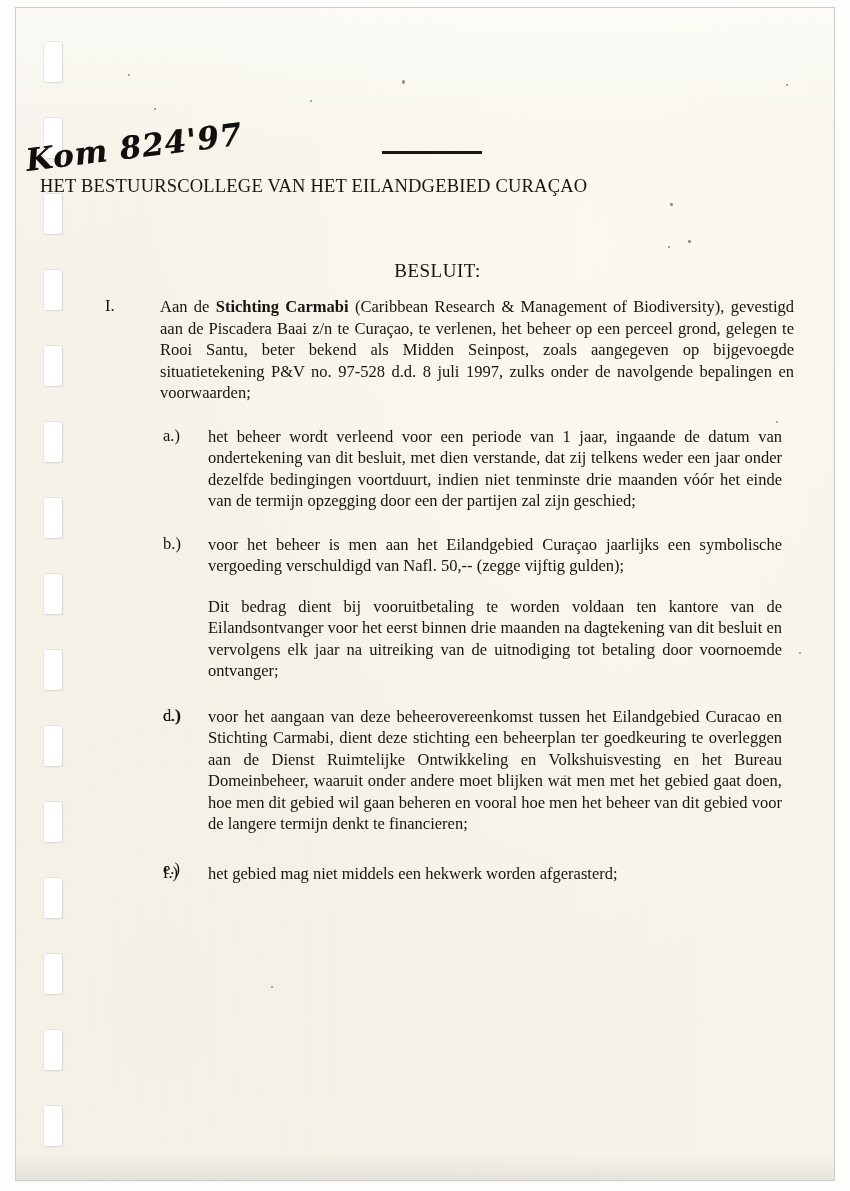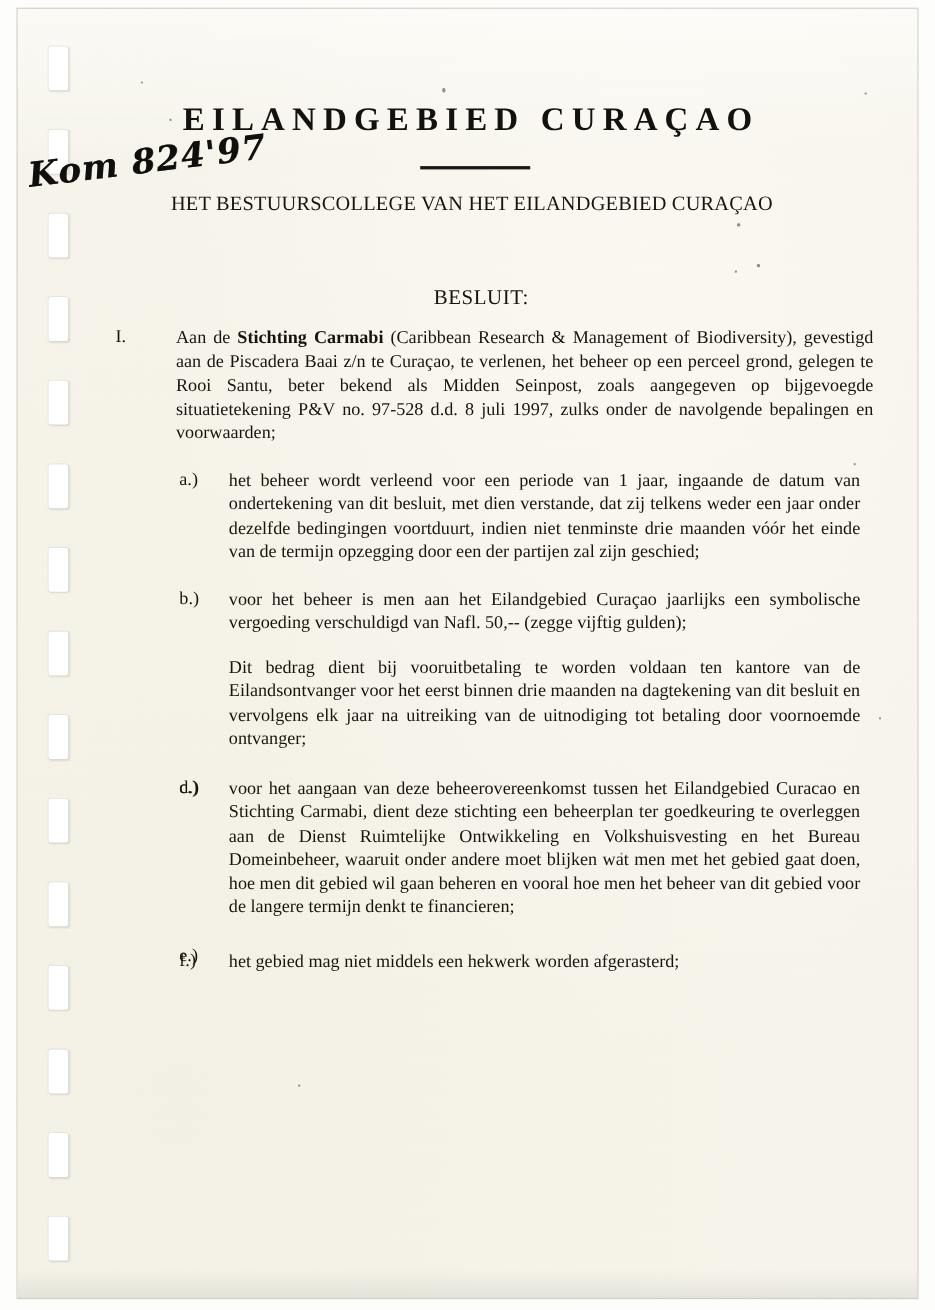--- a/index.html
+++ b/index.html
@@ -103,23 +103,23 @@
   .title-rule {
     position: absolute;
     left: 366px;
     top: 143px;
     width: 100px;
     height: 2.5px;
     background: #1a1814;
   }
   .doc-subtitle {
     position: absolute;
-    left: 0; right: 0;
+    left: 16px; right: 0;
     top: 168px;
-    text-align: center;
+    text-align: left;
     font-family: "Liberation Serif", "DejaVu Serif", serif;
     font-weight: 400;
     font-size: 18.5px;
     letter-spacing: 0.2px;
     color: #16140f;
     padding-left: 8px;
   }
   .besluit-heading {
     position: absolute;
     left: 15px; right: 0;
@@ -228,21 +228,20 @@
     <div class="speck" style="left:770px; top:76px;  width:1.5px;height:1.5px;"></div>
     <div class="speck" style="left:654px; top:195px; width:2.5px;height:2.5px;"></div>
     <div class="speck" style="left:672px; top:232px; width:2.5px;height:2.5px;"></div>
     <div class="speck" style="left:652px; top:238px; width:1.5px;height:1.5px;"></div>
     <div class="speck" style="left:760px; top:413px; width:2px;  height:2px;"></div>
     <div class="speck" style="left:783px; top:644px; width:2px;  height:2px;"></div>
     <div class="speck" style="left:548px; top:767px; width:2px;  height:2px;"></div>
     <div class="speck" style="left:255px; top:978px; width:2px;  height:2px;"></div>
     <div class="speck" style="left:46px;  top:142px; width:2px;  height:2px;"></div>
 
-    <div class="doc-title">EILANDGEBIED CURAÇAO</div>
 
     <div class="title-rule"></div>
 
     <div class="doc-subtitle">HET BESTUURSCOLLEGE VAN HET EILANDGEBIED CURAÇAO</div>
 
     <div class="handnote">Kom 824'97</div>
 
     <div class="besluit-heading">BESLUIT:</div>
 
     <div class="body-block">

